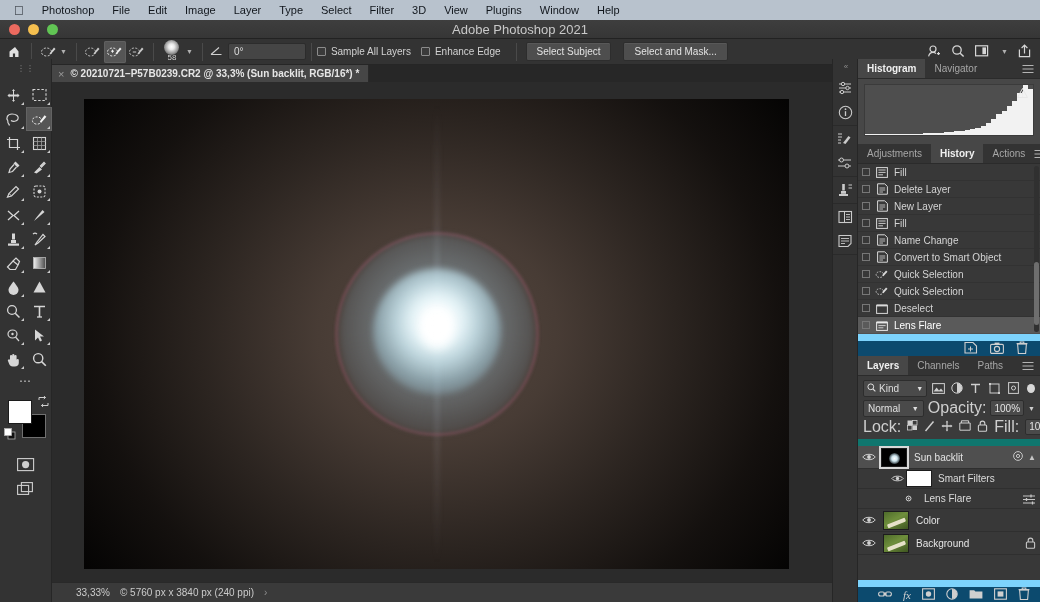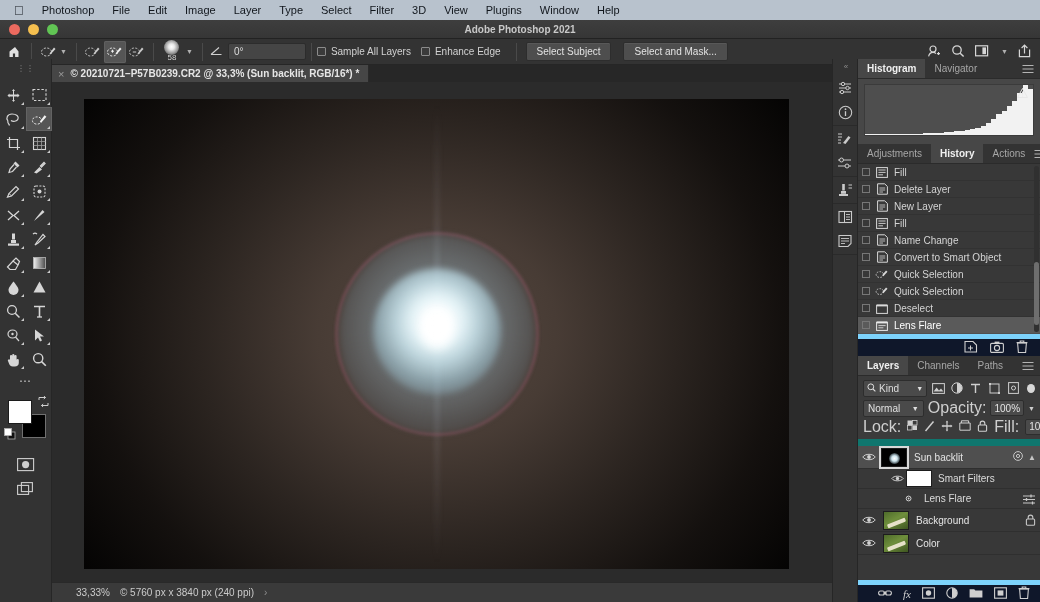--- a/index.html
+++ b/index.html
@@ -36,21 +36,21 @@
     display: flex; align-items: center;
     position: relative;
   }
   .traffic { display: flex; gap: 8px; padding-left: 9px; align-items: center; }
   .dot { width: 11px; height: 11px; border-radius: 50%; }
   .dot.r { background: #ec6a5f; }
   .dot.y { background: #f5bf4f; }
   .dot.g { background: #61c554; }
   .titlebar .apptitle {
     position: absolute; left: 0; right: 0; text-align: center;
-    font-size: 10px; color: #c9c9c9; font-weight: bold;
+    font-size: 13px; color: #c9c9c9;
   }
 
   
   .optbar {
     height: 26px; width: 100%;
     background: #333333;
     border-bottom: 1px solid #262626;
     display: flex; align-items: center;
     gap: 0px; padding-left: 4px;
   }
@@ -254,21 +254,21 @@
   }
   .hrow.sel { background: #5a5a5a; color: #ffffff; }
   .hbox { width: 8px; height: 8px; border: 1px solid #777; flex: 0 0 auto; }
   .hico { width: 14px; height: 13px; flex: 0 0 auto; display: flex; align-items: center; justify-content: center; color: #d9d9d9; }
   .hscroll {
     position: absolute; right: 1px; top: 2px; width: 5px; bottom: 2px;
     background: #303030; border-radius: 3px;
   }
   .hscroll .thumb { position: absolute; left: 0; width: 5px; background: #6e6e6e; border-radius: 3px; }
   .pfooter {
-    height: 22px; background: #0f172a; border-top: 5px solid #7dd3fc;
+    height: 22px; background: #0c4a6e; border-top: 7px solid #7dd3fc;
     display: flex; align-items: center; justify-content: flex-end; gap: 12px; padding-right: 12px;
     color: #cfcfcf;
   }
 
   .layers-tools {
     background: #3b3b3b; padding: 3px 5px; border-bottom: 7px solid #0f766e;
   }
   .kindrow { display: flex; align-items: center; gap: 5px; height: 18px; }
   .kindsel {
     width: 70px; height: 17px; background: #4a4a4a; border: 1px solid #2d2d2d;
@@ -1102,39 +1102,39 @@
     </div>
 
     <div class="lrow">
       <span class="eye">
         <svg width="14" height="10" viewBox="0 0 14 10">
             <path d="M0.8 5 C3 1.4 11 1.4 13.2 5 C11 8.6 3 8.6 0.8 5 Z" fill="none" stroke="#d2d2d2" stroke-width="1"></path>
             <circle cx="7" cy="5" r="1.9" fill="#d2d2d2"></circle>
           </svg>
       </span>
       <span class="lthumb green" style="margin-left:3px;"></span>
+      <span class="lname">Color</span>
+    </div>
+
+    <div class="lrow">
+      <span class="eye">
+        <svg width="14" height="10" viewBox="0 0 14 10">
+            <path d="M0.8 5 C3 1.4 11 1.4 13.2 5 C11 8.6 3 8.6 0.8 5 Z" fill="none" stroke="#d2d2d2" stroke-width="1"></path>
+            <circle cx="7" cy="5" r="1.9" fill="#d2d2d2"></circle>
+          </svg>
+      </span>
+      <span class="lthumb green" style="margin-left:3px;"></span>
       <span class="lname">Background</span>
       <span class="lright">
         <svg width="11" height="12" viewBox="0 0 11 12">
             <rect x="1.4" y="5" width="8.2" height="6.2" rx="1" fill="none" stroke="#c6c6c6" stroke-width="1.1"></rect>
             <path d="M3.2 5 V3.4 a2.3 2.3 0 0 1 4.6 0 V5" fill="none" stroke="#c6c6c6" stroke-width="1.1"></path>
           </svg>
       </span>
     </div>
-
-    <div class="lrow">
-      <span class="eye">
-        <svg width="14" height="10" viewBox="0 0 14 10">
-            <path d="M0.8 5 C3 1.4 11 1.4 13.2 5 C11 8.6 3 8.6 0.8 5 Z" fill="none" stroke="#d2d2d2" stroke-width="1"></path>
-            <circle cx="7" cy="5" r="1.9" fill="#d2d2d2"></circle>
-          </svg>
-      </span>
-      <span class="lthumb green" style="margin-left:3px;"></span>
-      <span class="lname">Color</span>
-    </div>
   </div>
 
   <div class="pfooter" style="gap:11px;padding-right:10px;">
     <span>
       <svg width="14" height="10" viewBox="0 0 14 10">
           <rect x="0.6" y="3" width="6" height="4" rx="2" fill="none" stroke="#cfcfcf" stroke-width="1.1"></rect>
           <rect x="7.4" y="3" width="6" height="4" rx="2" fill="none" stroke="#cfcfcf" stroke-width="1.1"></rect>
           <path d="M5 5 h4" stroke="#cfcfcf" stroke-width="1.1"></path>
         </svg>
     </span>

